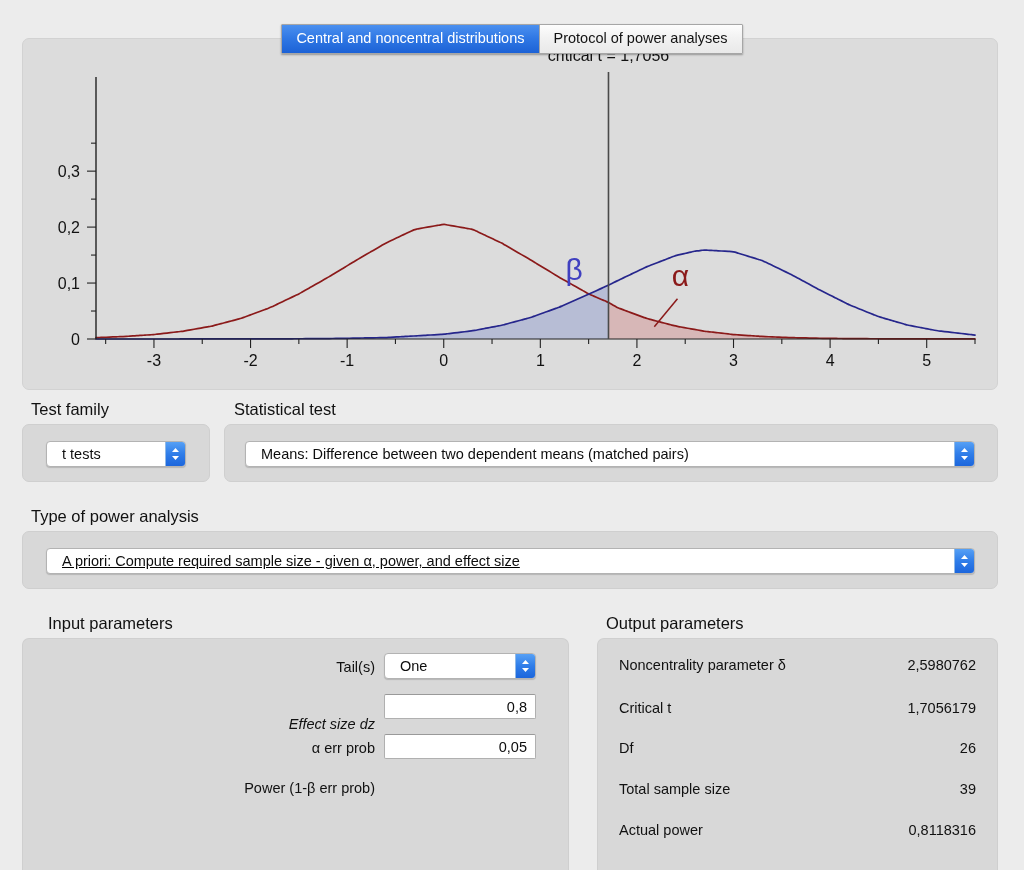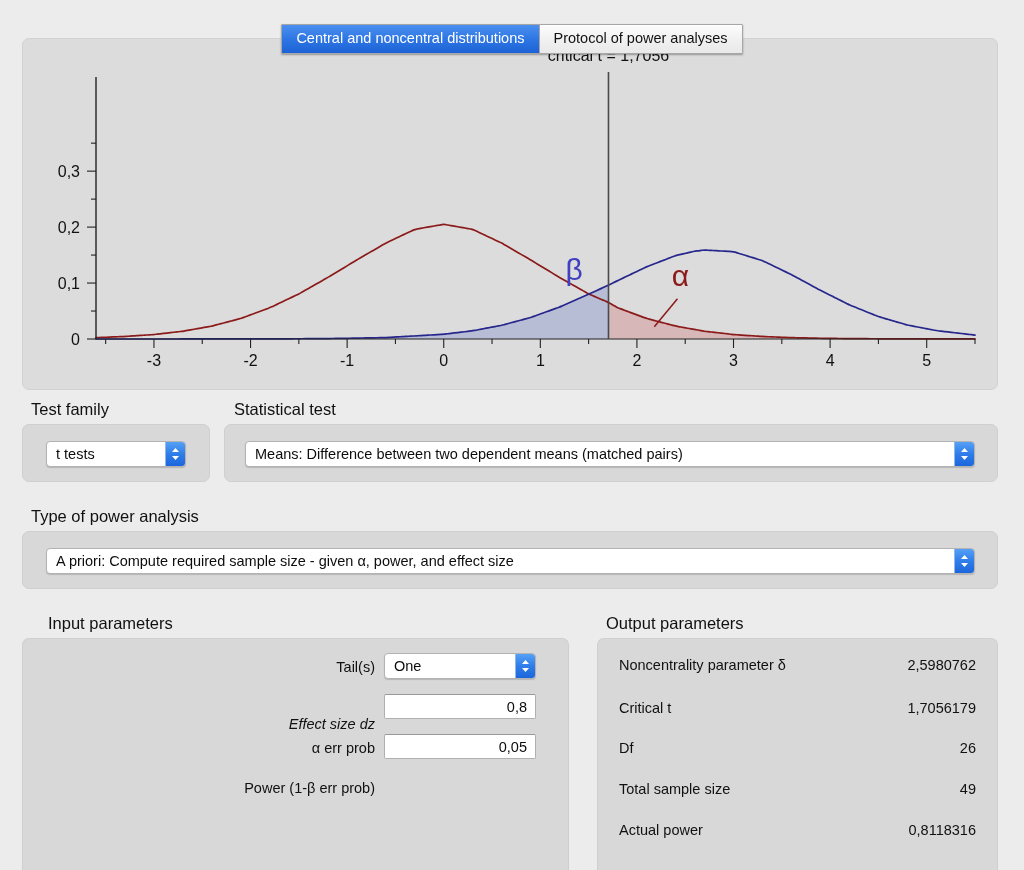--- a/index.html
+++ b/index.html
@@ -72,21 +72,21 @@
     border-radius: 4px;
     box-shadow: 0 1px 1px rgba(0,0,0,0.16);
     display: flex; align-items: center;
     box-sizing: border-box;
     overflow: hidden;
   }
   .popup .pv {
     flex: 1 1 auto;
     font-size: 14.5px;
     color: #0d0d0d;
-    padding-left: 9px;
+    padding-left: 15px;
     white-space: nowrap; overflow: hidden;
   }
   .chevbox {
     flex: 0 0 auto;
     width: 19px; align-self: stretch;
     background: linear-gradient(to bottom, #56a0f5 0%, #2f7de9 50%, #1c66dc 100%);
     border-left: 1px solid #8fb9e8;
     display: flex; flex-direction: column;
     align-items: center; justify-content: center;
     color: #fff;
@@ -235,21 +235,21 @@
     <div class="chevbox">
       <svg width="11" height="16" viewBox="0 0 11 16" aria-hidden="true">
         <path d="M5.5 2 L9 6 L2 6 Z" fill="#ffffff"></path>
         <path d="M5.5 14 L9 10 L2 10 Z" fill="#ffffff"></path>
       </svg>
     </div>
   </div>
 
   <div class="section-label" style="left:31px; top:507px;">Type of power analysis</div>
   <div class="groupbox" style="left:22px; top:531px; width:974px; height:56px;"></div>
-  <div class="popup" style="left:46px; top:548px; width:929px; height:26px;">
+  <div class="popup" style="left:46px; top:548px; width:929px; height:26px;text-decoration:underline;">
     <div class="pv">A priori: Compute required sample size - given α, power, and effect size</div>
     <div class="chevbox">
       <svg width="11" height="16" viewBox="0 0 11 16" aria-hidden="true">
         <path d="M5.5 2 L9 6 L2 6 Z" fill="#ffffff"></path>
         <path d="M5.5 14 L9 10 L2 10 Z" fill="#ffffff"></path>
       </svg>
     </div>
   </div>
 
   <div class="section-label" style="left:48px; top:614px;">Input parameters</div>
@@ -289,20 +289,20 @@
   <div class="orow" style="left:619px; top:698px; width:357px;">
     <span class="oname">Critical t</span>
     <span class="oval">1,7056179</span>
   </div>
   <div class="orow" style="left:619px; top:738px; width:357px;">
     <span class="oname">Df</span>
     <span class="oval">26</span>
   </div>
   <div class="orow" style="left:619px; top:779px; width:357px;">
     <span class="oname">Total sample size</span>
-    <span class="oval">49</span>
+    <span class="oval">39</span>
   </div>
   <div class="orow" style="left:619px; top:820px; width:357px;">
     <span class="oname">Actual power</span>
     <span class="oval">0,8118316</span>
   </div>
 
 </div>
 
 </body></html>

